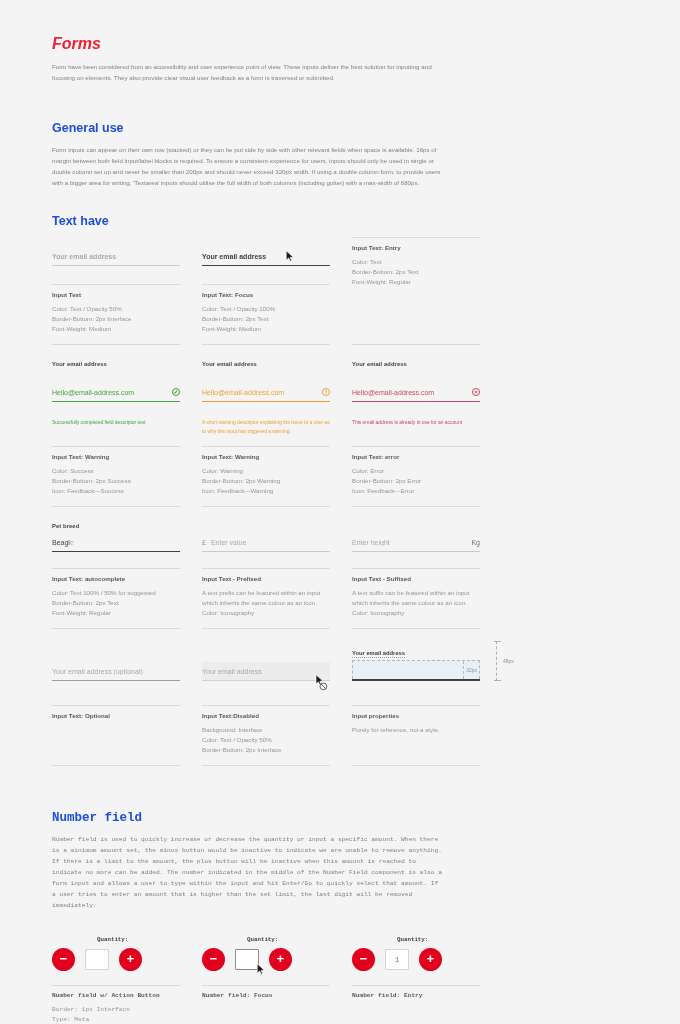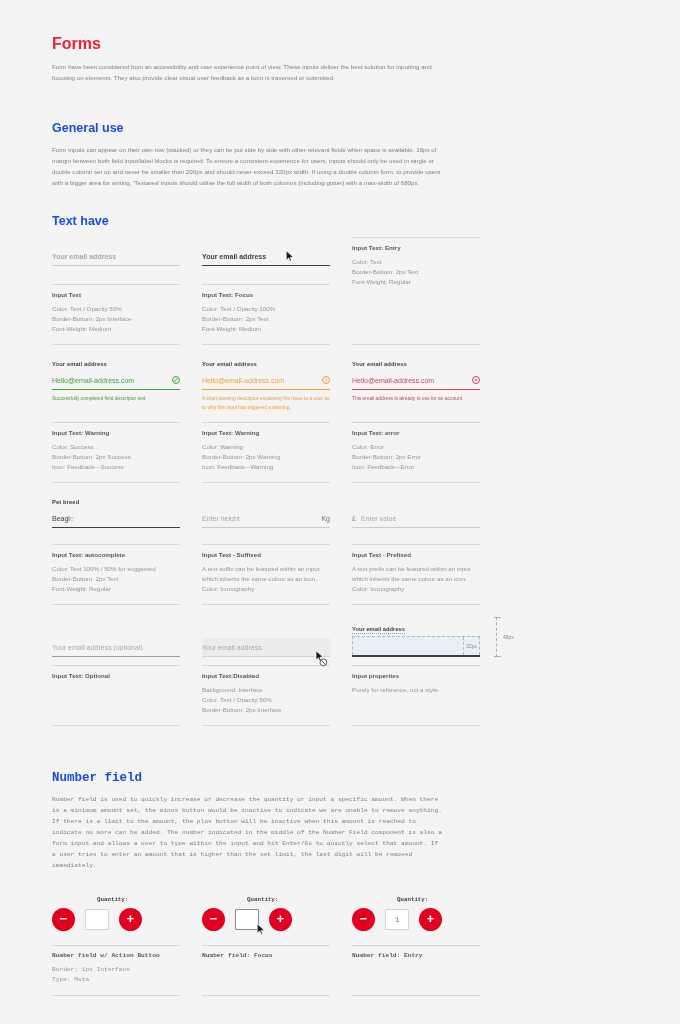--- a/index.html
+++ b/index.html
@@ -4,36 +4,36 @@
 <style>
   * { box-sizing: border-box; }
   html,body { margin:0; padding:0; }
   body {
     width:680px; height:1024px; overflow:hidden; position:relative;
     background:#f4f4f4; color:#414042;
     font-family:"Liberation Sans", sans-serif;
   }
   .content { padding:34px 0 0 52px; }
 
-  h1 { margin:0 0 8px; font-size:16px; line-height:19px; font-weight:700; color:#ee2033; }
+  h1 { margin:0 0 8px; font-size:16px; line-height:19px; font-weight:700; color:#ee2033;font-style:italic; }
   h2 { margin:0 0 8px; font-size:12.5px; line-height:15px; font-weight:700; color:#1d4ed8; }
   p.body { margin:0; max-width:390px; font-size:6.2px; line-height:11px; color:#808184; }
 
   .sec-general { margin-top:38px; }
   .sec-text    { margin-top:26px; }
   .sec-number  { margin-top:45px;font-family:Liberation Mono, monospace; }
 
   .grid { display:grid; grid-template-columns:repeat(3,128px); column-gap:22px; row-gap:16px; width:428px; margin-top:5px; }
   .cell { display:flex; flex-direction:column; }
 
   .example { display:flex; flex-direction:column; justify-content:flex-end; position:relative; }
   .ex-r1 { height:29px; margin-bottom:18px; }
-  .ex-r2 { min-height:52px; margin-bottom:8px; }
+  .ex-r2 { min-height:52px; margin-bottom:8px;gap:12px; }
   .ex-r3 { height:29px; margin-bottom:16px; }
-  .ex-r4 { height:36px; margin-bottom:8px; }
+  .ex-r4 { height:36px; margin-bottom:24px; }
   .ex-num{ height:38px; margin-bottom:14px; }
 
   .flabel { font-size:5.8px; font-weight:700; color:#414042; margin-bottom:4px; letter-spacing:.1px; }
 
   .field { position:relative; display:flex; align-items:center; height:19px; border-bottom:1px solid #c9cbcd; }
   .field.bb-dark { border-bottom:1.5px solid #3f4041; }
   .field.bb-med  { border-bottom:1px solid #9a9c9e; }
   .field.state-success { border-bottom:1.5px solid #46a040; color:#46a040; }
   .field.state-warning { border-bottom:1.5px solid #efa033; color:#efa033; }
   .field.state-error   { border-bottom:1.5px solid #c64a60; color:#c64a60; }
@@ -220,41 +220,41 @@
           <div class="spec-title">Input Text: autocomplete</div>
           <div class="spec-line">Color: Text 100% / 50% for suggested</div>
           <div class="spec-line">Border-Bottom: 2px Text</div>
           <div class="spec-line">Font-Weight: Regular</div>
         </div>
       </div>
 
       <div class="cell">
         <div class="example ex-r3">
           <div class="field">
+            <span class="affix prefix">£</span>
+            <input class="tf" type="text" placeholder="Enter value" style="">
+          </div>
+        </div>
+        <div class="spec">
+          <div class="spec-title">Input Text - Prefixed</div>
+          <div class="spec-body">A text prefix can be featured within an input which inherits the same colour as an icon.</div>
+          <div class="spec-line">Color: Iconography</div>
+        </div>
+      </div>
+
+      <div class="cell">
+        <div class="example ex-r3">
+          <div class="field">
             <input class="tf" type="text" placeholder="Enter height" style="">
             <span class="affix suffix">Kg</span>
           </div>
         </div>
         <div class="spec">
           <div class="spec-title">Input Text - Suffixed</div>
           <div class="spec-body">A text suffix can be featured within an input which inherits the same colour as an icon.</div>
-          <div class="spec-line">Color: Iconography</div>
-        </div>
-      </div>
-
-      <div class="cell">
-        <div class="example ex-r3">
-          <div class="field">
-            <span class="affix prefix">£</span>
-            <input class="tf" type="text" placeholder="Enter value" style="">
-          </div>
-        </div>
-        <div class="spec">
-          <div class="spec-title">Input Text - Prefixed</div>
-          <div class="spec-body">A text prefix can be featured within an input which inherits the same colour as an icon.</div>
           <div class="spec-line">Color: Iconography</div>
         </div>
       </div>
 
       <div class="cell">
         <div class="example ex-r4">
           <div class="field bb-med">
             <input class="tf" type="text" placeholder="Your email address (optional)" style="">
           </div>
         </div>

